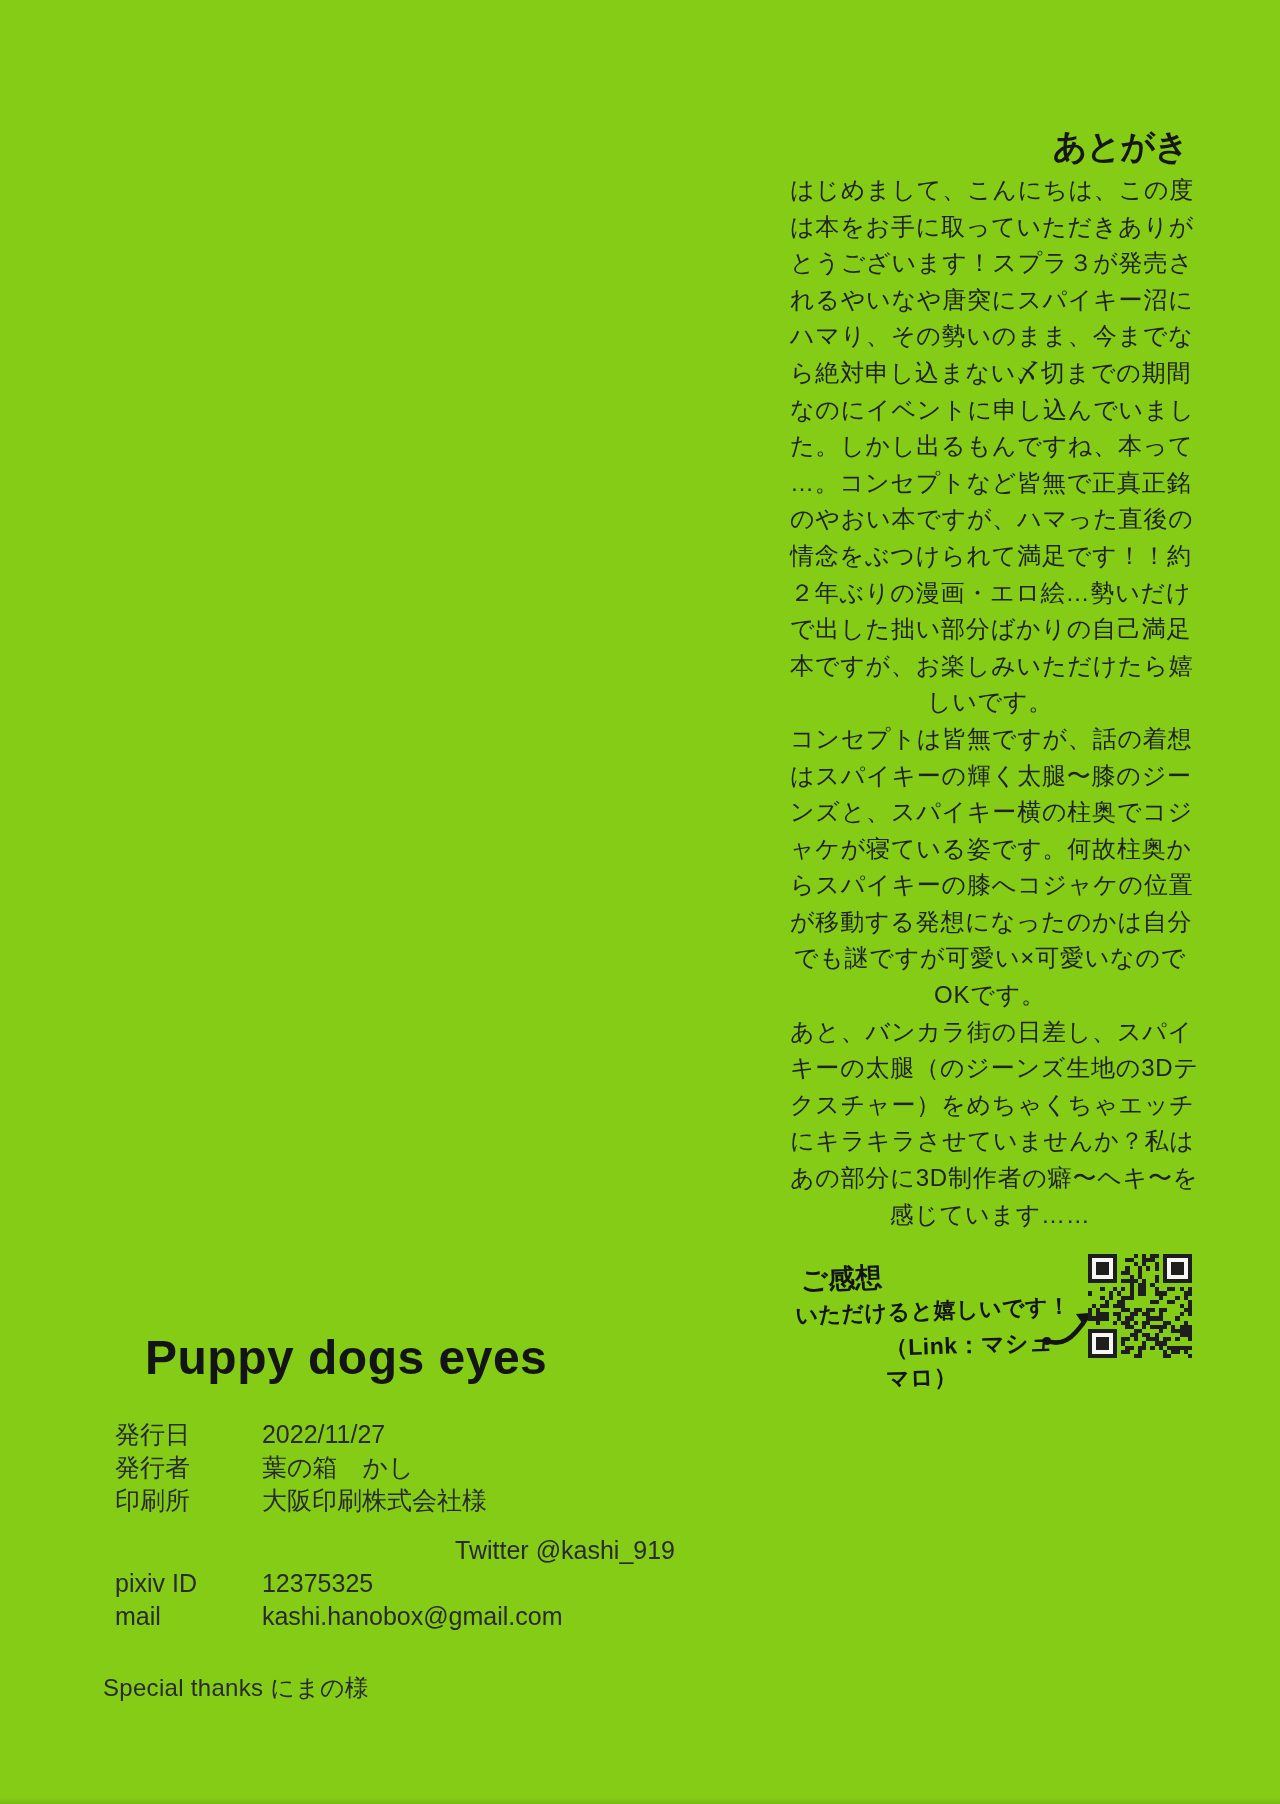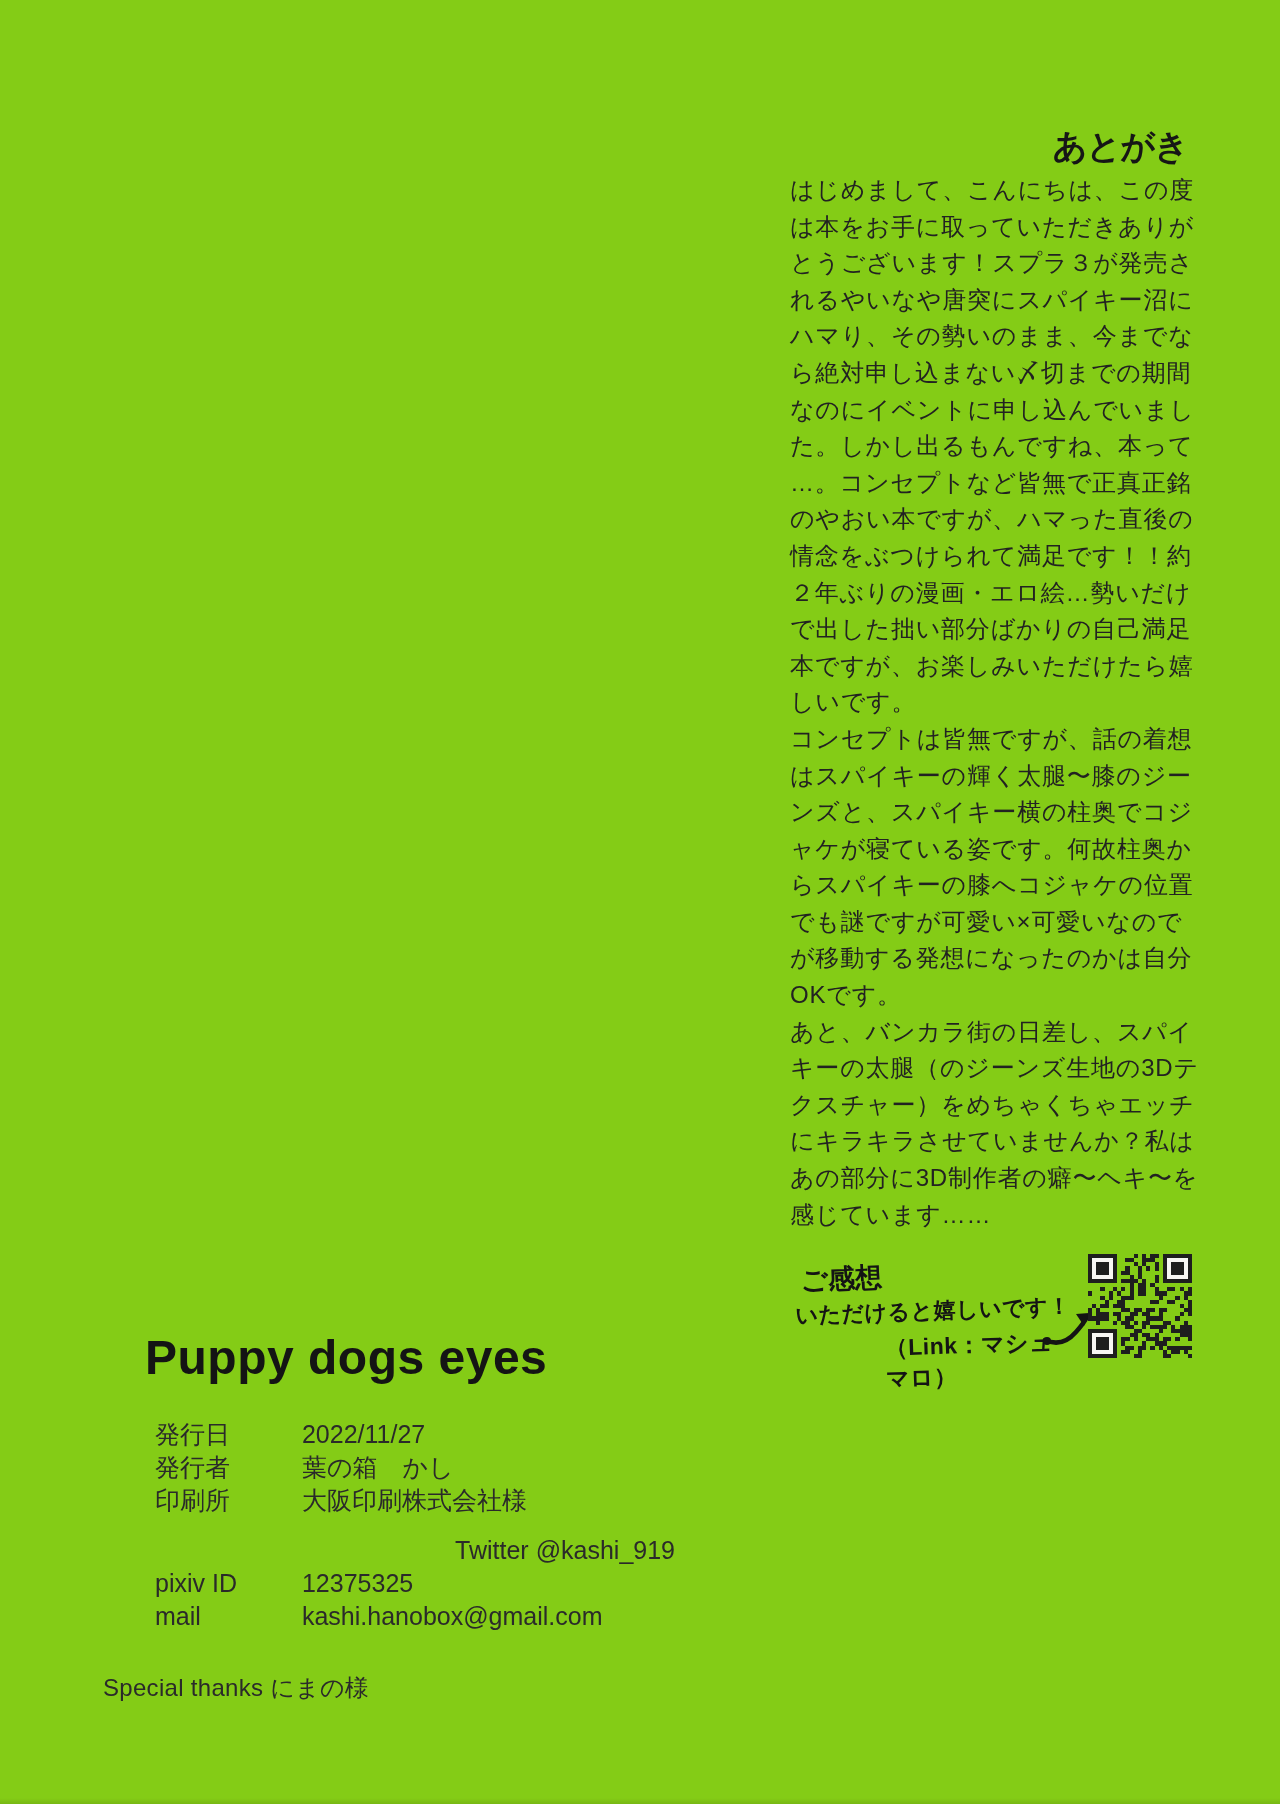--- a/index.html
+++ b/index.html
@@ -22,21 +22,21 @@
     position:absolute;left:790px;top:124px;width:398px;
     text-align:right;font-size:34px;font-weight:bold;letter-spacing:-1px;
     color:#161616;white-space:nowrap;
   }
   .afterword-body{
     position:absolute;left:790px;top:172px;width:400px;
   }
   .body-line{
     height:36.6px;line-height:36.6px;
     font-size:24px;letter-spacing:0.8px;
-    white-space:nowrap;color:#222;
+    white-space:nowrap;color:#222;text-align:center;
   }
   
   .hand-note{
     position:absolute;left:796px;top:1256px;width:280px;
     transform:rotate(-2deg);
     font-weight:bold;color:#141414;
   }
   .hand-line1{font-size:27px;transform:rotate(-1deg);margin-left:6px;}
   .hand-line2{font-size:22px;margin-top:4px;letter-spacing:0.5px;}
   .hand-line3{font-size:23px;margin-top:5px;margin-left:88px;letter-spacing:0.5px;}
@@ -50,21 +50,21 @@
   .book-title{
     position:absolute;left:112px;top:1330px;
     font-size:48px;font-weight:bold;color:#141414;letter-spacing:0.5px;
     white-space:nowrap;
     margin-left:33px;
   }
   .colophon-row{
     position:absolute;left:115px;width:560px;
     font-size:25px;color:#2a2a2a;white-space:nowrap;
   }
-  .colophon-row .label{display:inline-block;width:140px;margin-left:40px;}
+  .colophon-row .label{display:inline-block;width:140px;}
   .row-date{top:1418px;}
   .row-publisher{top:1451px;}
   .row-printer{top:1484px;}
   .row-twitter{top:1536px;text-align:right;}
   .row-pixiv{top:1569px;}
   .row-mail{top:1602px;}
   .special-thanks{
     position:absolute;left:103px;top:1672px;
     font-size:24px;color:#2a2a2a;white-space:nowrap;letter-spacing:0.3px;
   }
@@ -90,22 +90,22 @@
       <div class="body-line">情念をぶつけられて満足です！！約</div>
       <div class="body-line">２年ぶりの漫画・エロ絵…勢いだけ</div>
       <div class="body-line">で出した拙い部分ばかりの自己満足</div>
       <div class="body-line">本ですが、お楽しみいただけたら嬉</div>
       <div class="body-line">しいです。</div>
       <div class="body-line">コンセプトは皆無ですが、話の着想</div>
       <div class="body-line">はスパイキーの輝く太腿〜膝のジー</div>
       <div class="body-line">ンズと、スパイキー横の柱奥でコジ</div>
       <div class="body-line">ャケが寝ている姿です。何故柱奥か</div>
       <div class="body-line">らスパイキーの膝へコジャケの位置</div>
+      <div class="body-line">が移動する発想になったのかは自分</div>
       <div class="body-line">でも謎ですが可愛い×可愛いなので</div>
-      <div class="body-line">が移動する発想になったのかは自分</div>
       <div class="body-line">OKです。</div>
       <div class="body-line">あと、バンカラ街の日差し、スパイ</div>
       <div class="body-line">キーの太腿（のジーンズ生地の3Dテ</div>
       <div class="body-line">クスチャー）をめちゃくちゃエッチ</div>
       <div class="body-line">にキラキラさせていませんか？私は</div>
       <div class="body-line">あの部分に3D制作者の癖〜ヘキ〜を</div>
       <div class="body-line">感じています……</div>
     </div>
 
   <div class="hand-note">

